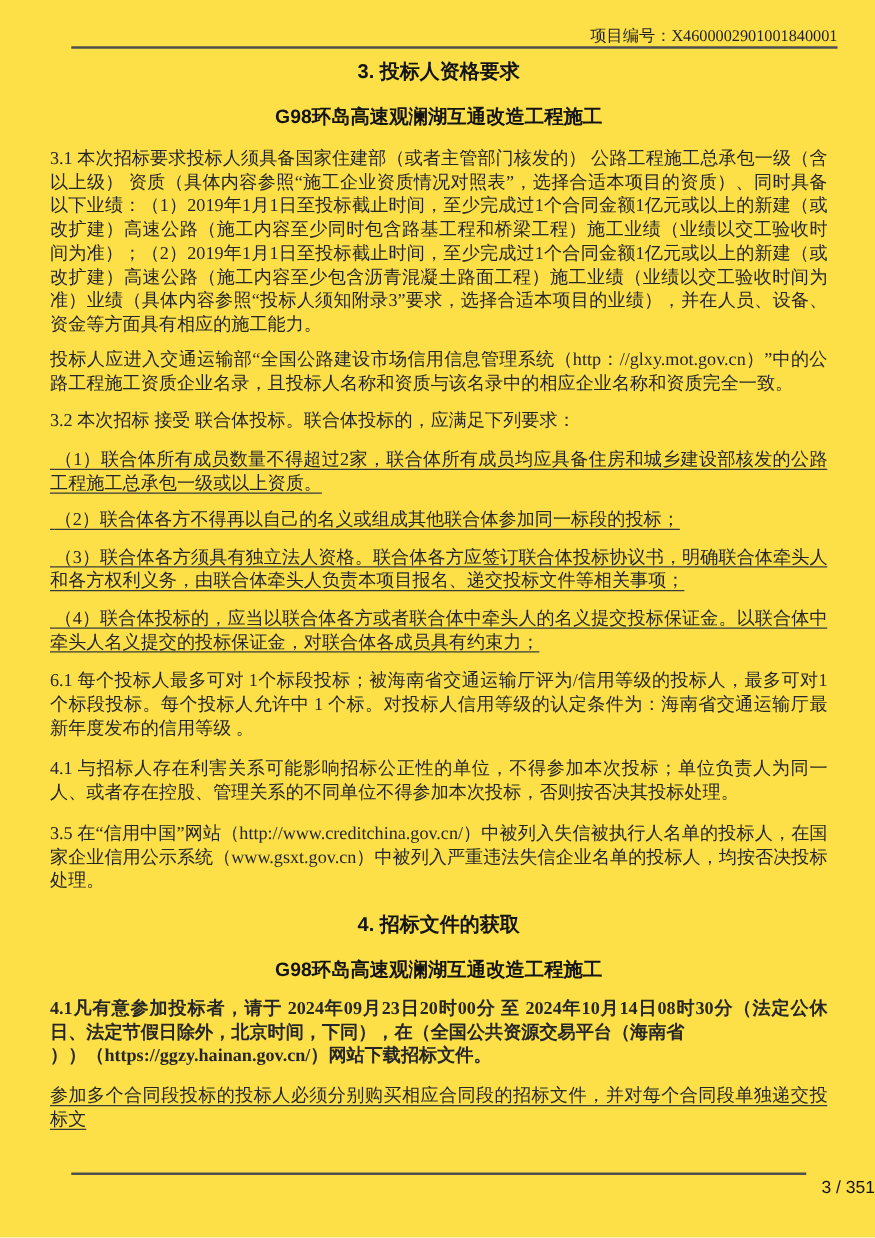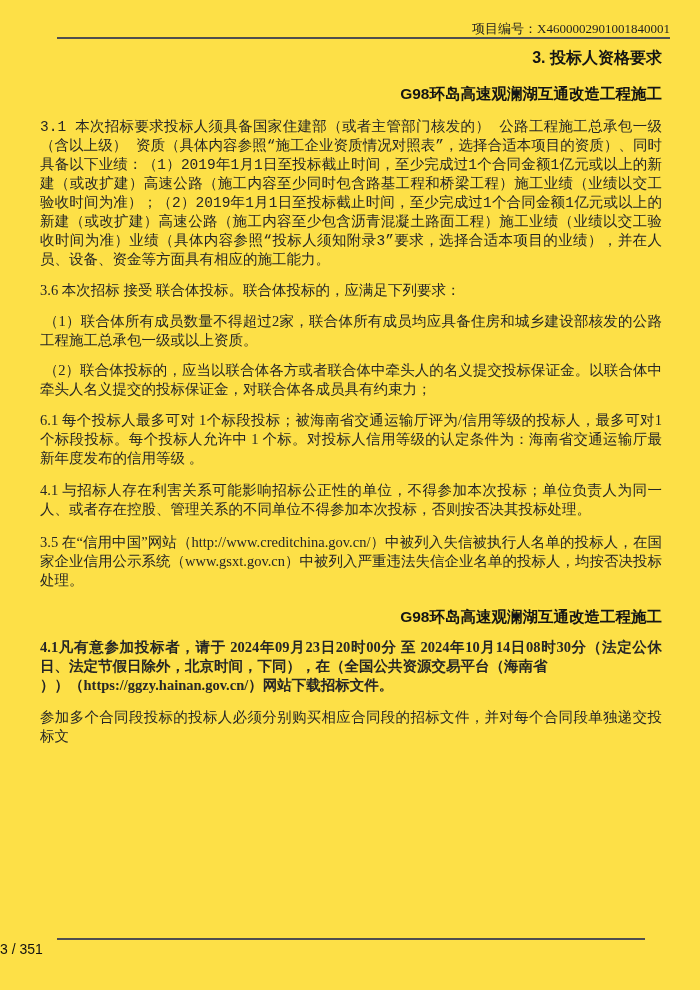--- a/index.html
+++ b/index.html
@@ -40,68 +40,69 @@
     overflow: hidden;
     text-align: justify;
   }
   .heading {
     font-family: "Liberation Sans", "DejaVu Sans", sans-serif;
     font-weight: bold;
     font-size: 16px;
     line-height: 19px;
     color: #141414;
     margin: 0;
-    text-align: right;
+    text-align: center;
   }
   .heading.h-sec3 { margin-top: 2px; }
   .heading.h-title1 { margin-top: 17px; font-size: 15.5px; }
   .heading.h-sec4 { margin-top: 16px; }
   .heading.h-title2 { margin-top: 17px; font-size: 15.5px; }
   p.body-para {
     font-family: "Liberation Serif", "DejaVu Serif", serif;
     font-size: 14.5px;
     line-height: 19px;
     color: #262626;
     margin: 12px 0 0 0;
     white-space: pre-wrap;
     text-align: justify;
   }
-  p.p-3-1 { margin-top: 15px; font-family: Liberation Mono, monospace; }
+  p.p-3-1 { margin-top: 15px; }
   p.p-credit { margin-top: 9px; }
   p.p-3-2 { margin-top: 11px; }
   p.p-jv-1 { margin-top: 12px; }
   p.p-jv-2 { margin-top: 10px; }
   p.p-jv-3 { margin-top: 11px; }
   p.p-jv-4 { margin-top: 11px; }
   p.p-jv-5 { margin-top: 11px; }
   p.p-3-3 { margin-top: 12px; }
   p.p-3-4 { margin-top: 13px; }
   p.p-3-5 { margin-top: 14px; }
   p.p-4-1 { margin-top: 12px; font-weight: bold; }
   p.p-multi { margin-top: 13px; }
   .underlined {
+    text-decoration: underline;
     text-decoration-thickness: 1px;
     text-underline-offset: 3px;
     text-decoration-color: #3a3a3a;
   }
   
   .footer-line {
     position: absolute;
     top: 938px;
     left: 57px;
     width: 588px;
     height: 0;
     border-top: 2px solid #4f4f4f;
   }
   .page-num {
     position: absolute;
     top: 941px;
     left: 0;
     width: 700px;
-    text-align: left;
+    text-align: right;
     font-family: "Liberation Sans", "DejaVu Sans", sans-serif;
     font-size: 14px;
     line-height: 17px;
     color: #111111;
   }
 </style>
 </head>
 <body>
 
 <div class="page">
@@ -110,36 +111,40 @@
   </div>
 
   <div class="content">
 
     <p class="heading h-sec3">3. 投标人资格要求</p>
 
     <p class="heading h-title1">G98环岛高速观澜湖互通改造工程施工</p>
 
     <p class="body-para p-3-1">3.1 本次招标要求投标人须具备国家住建部（或者主管部门核发的） 公路工程施工总承包一级（含以上级） 资质（具体内容参照“施工企业资质情况对照表”，选择合适本项目的资质）、同时具备以下业绩：（1）2019年1月1日至投标截止时间，至少完成过1个合同金额1亿元或以上的新建（或改扩建）高速公路（施工内容至少同时包含路基工程和桥梁工程）施工业绩（业绩以交工验收时间为准）；（2）2019年1月1日至投标截止时间，至少完成过1个合同金额1亿元或以上的新建（或改扩建）高速公路（施工内容至少包含沥青混凝土路面工程）施工业绩（业绩以交工验收时间为准）业绩（具体内容参照“投标人须知附录3”要求，选择合适本项目的业绩），并在人员、设备、资金等方面具有相应的施工能力。</p>
 
+    <p class="body-para p-credit">投标人应进入交通运输部“全国公路建设市场信用信息管理系统（http：//glxy.mot.gov.cn）”中的公路工程施工资质企业名录，且投标人名称和资质与该名录中的相应企业名称和资质完全一致。</p>
 
-    <p class="body-para p-3-2">3.6 本次招标 接受 联合体投标。联合体投标的，应满足下列要求：</p>
+    <p class="body-para p-3-2">3.2 本次招标 接受 联合体投标。联合体投标的，应满足下列要求：</p>
 
     <p class="body-para p-jv-1 underlined"> （1）联合体所有成员数量不得超过2家，联合体所有成员均应具备住房和城乡建设部核发的公路工程施工总承包一级或以上资质。</p>
 
+    <p class="body-para p-jv-2 underlined"> （2）联合体各方不得再以自己的名义或组成其他联合体参加同一标段的投标；</p>
 
+    <p class="body-para p-jv-3 underlined"> （3）联合体各方须具有独立法人资格。联合体各方应签订联合体投标协议书，明确联合体牵头人和各方权利义务，由联合体牵头人负责本项目报名、递交投标文件等相关事项；</p>
 
-    <p class="body-para p-jv-4 underlined"> （2）联合体投标的，应当以联合体各方或者联合体中牵头人的名义提交投标保证金。以联合体中牵头人名义提交的投标保证金，对联合体各成员具有约束力；</p>
+    <p class="body-para p-jv-4 underlined"> （4）联合体投标的，应当以联合体各方或者联合体中牵头人的名义提交投标保证金。以联合体中牵头人名义提交的投标保证金，对联合体各成员具有约束力；</p>
 
 
     <p class="body-para p-3-3">6.1 每个投标人最多可对 1个标段投标；被海南省交通运输厅评为/信用等级的投标人，最多可对1个标段投标。每个投标人允许中 1 个标。对投标人信用等级的认定条件为：海南省交通运输厅最新年度发布的信用等级 。</p>
 
     <p class="body-para p-3-4">4.1 与招标人存在利害关系可能影响招标公正性的单位，不得参加本次投标；单位负责人为同一人、或者存在控股、管理关系的不同单位不得参加本次投标，否则按否决其投标处理。</p>
 
     <p class="body-para p-3-5">3.5 在“信用中国”网站（http://www.creditchina.gov.cn/）中被列入失信被执行人名单的投标人，在国家企业信用公示系统（www.gsxt.gov.cn）中被列入严重违法失信企业名单的投标人，均按否决投标处理。</p>
 
+    <p class="heading h-sec4">4. 招标文件的获取</p>
 
     <p class="heading h-title2">G98环岛高速观澜湖互通改造工程施工</p>
 
     <p class="body-para p-4-1">4.1凡有意参加投标者，请于 2024年09月23日20时00分 至 2024年10月14日08时30分（法定公休日、法定节假日除外，北京时间，下同），在（全国公共资源交易平台（海南省
 ））（https://ggzy.hainan.gov.cn/）网站下载招标文件。</p>
 
     <p class="body-para p-multi underlined">参加多个合同段投标的投标人必须分别购买相应合同段的招标文件，并对每个合同段单独递交投标文</p>
 
   </div>
 

